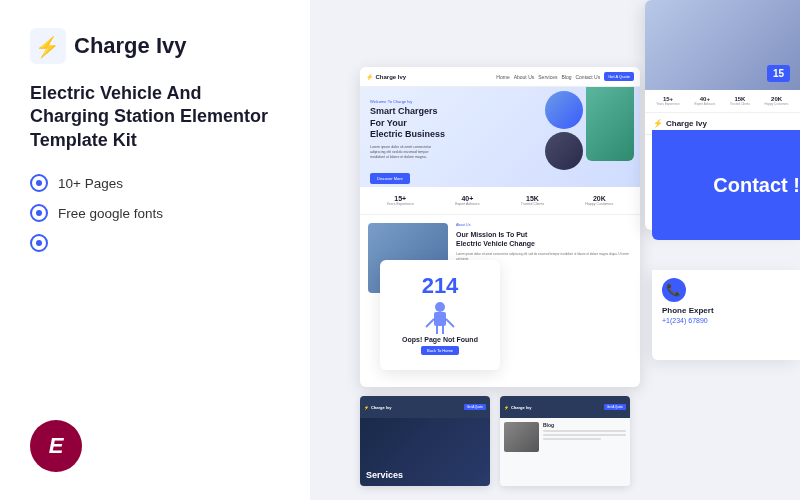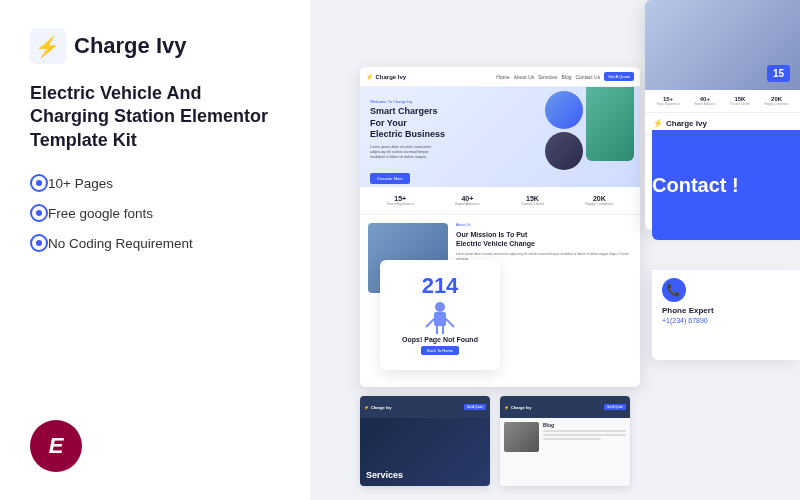--- a/index.html
+++ b/index.html
@@ -49,21 +49,21 @@
     }
 
     .features-list {
       list-style: none;
       margin-bottom: 30px;
     }
 
     .features-list li {
       display: flex;
       align-items: center;
-      gap: 0;
+      gap: 10px;
       font-size: 13.5px;
       color: #333;
       margin-bottom: 12px;
     }
 
     .bullet {
       width: 18px;
       height: 18px;
       border: 2px solid #3b5bfc;
       border-radius: 50%;
@@ -462,21 +462,21 @@
     
     .contact-section {
       position: absolute;
       right: 0;
       top: 130px;
       width: 148px;
       height: 110px;
       background: #3b5bfc;
       display: flex;
       align-items: center;
-      justify-content: flex-start;
+      justify-content: flex-end;
       border-radius: 0 0 0 6px;
     }
 
     .contact-title {
       color: white;
       font-size: 20px;
       font-weight: 800;
     }
 
     
@@ -586,21 +586,20 @@
     <li>
       <span class="bullet"></span>
       <span>10+ Pages</span>
     </li>
     <li>
       <span class="bullet"></span>
       <span>Free google fonts</span>
     </li>
     <li>
       <span class="bullet"></span>
-      <span>No Coding Requirement</span>
     </li>
   </ul>
 
   <div class="elementor-badge">
     <span class="elementor-e">E</span>
   </div>
 </div>
 
 <div class="right-panel">
 

